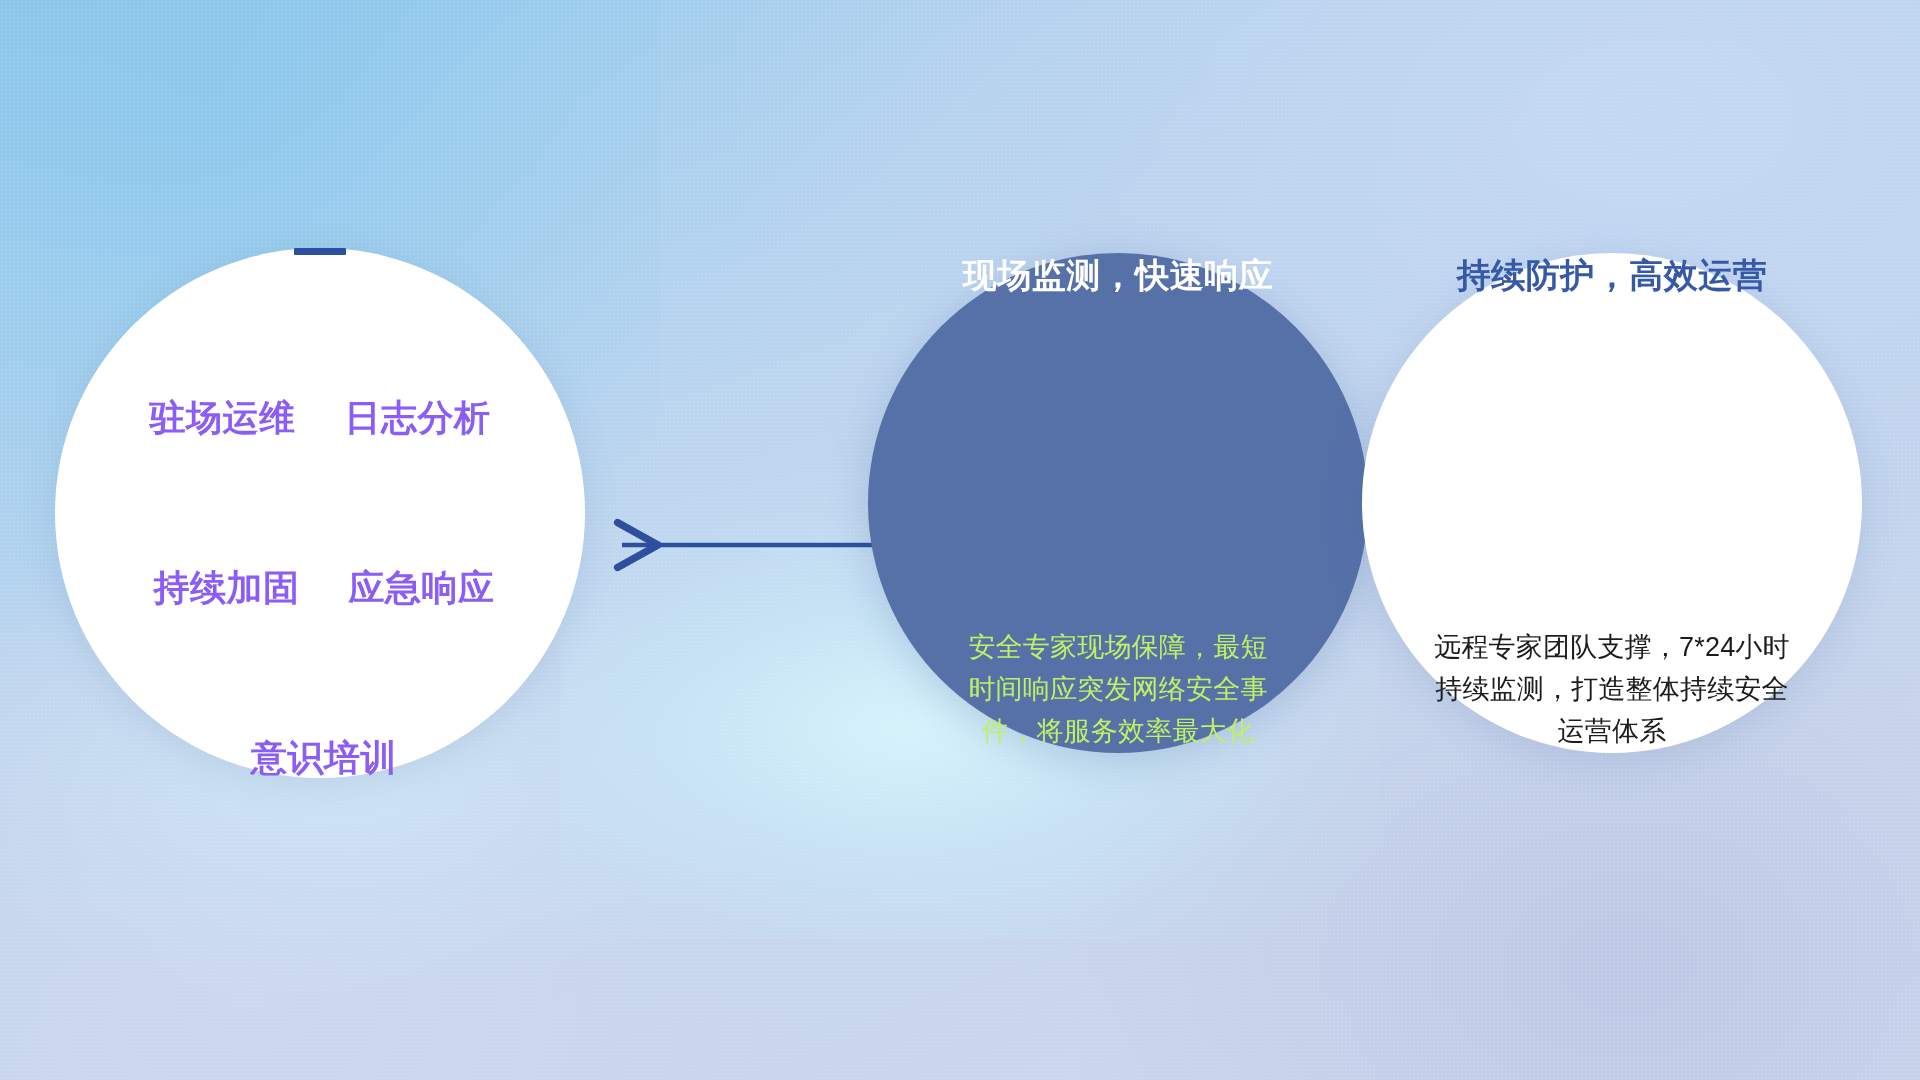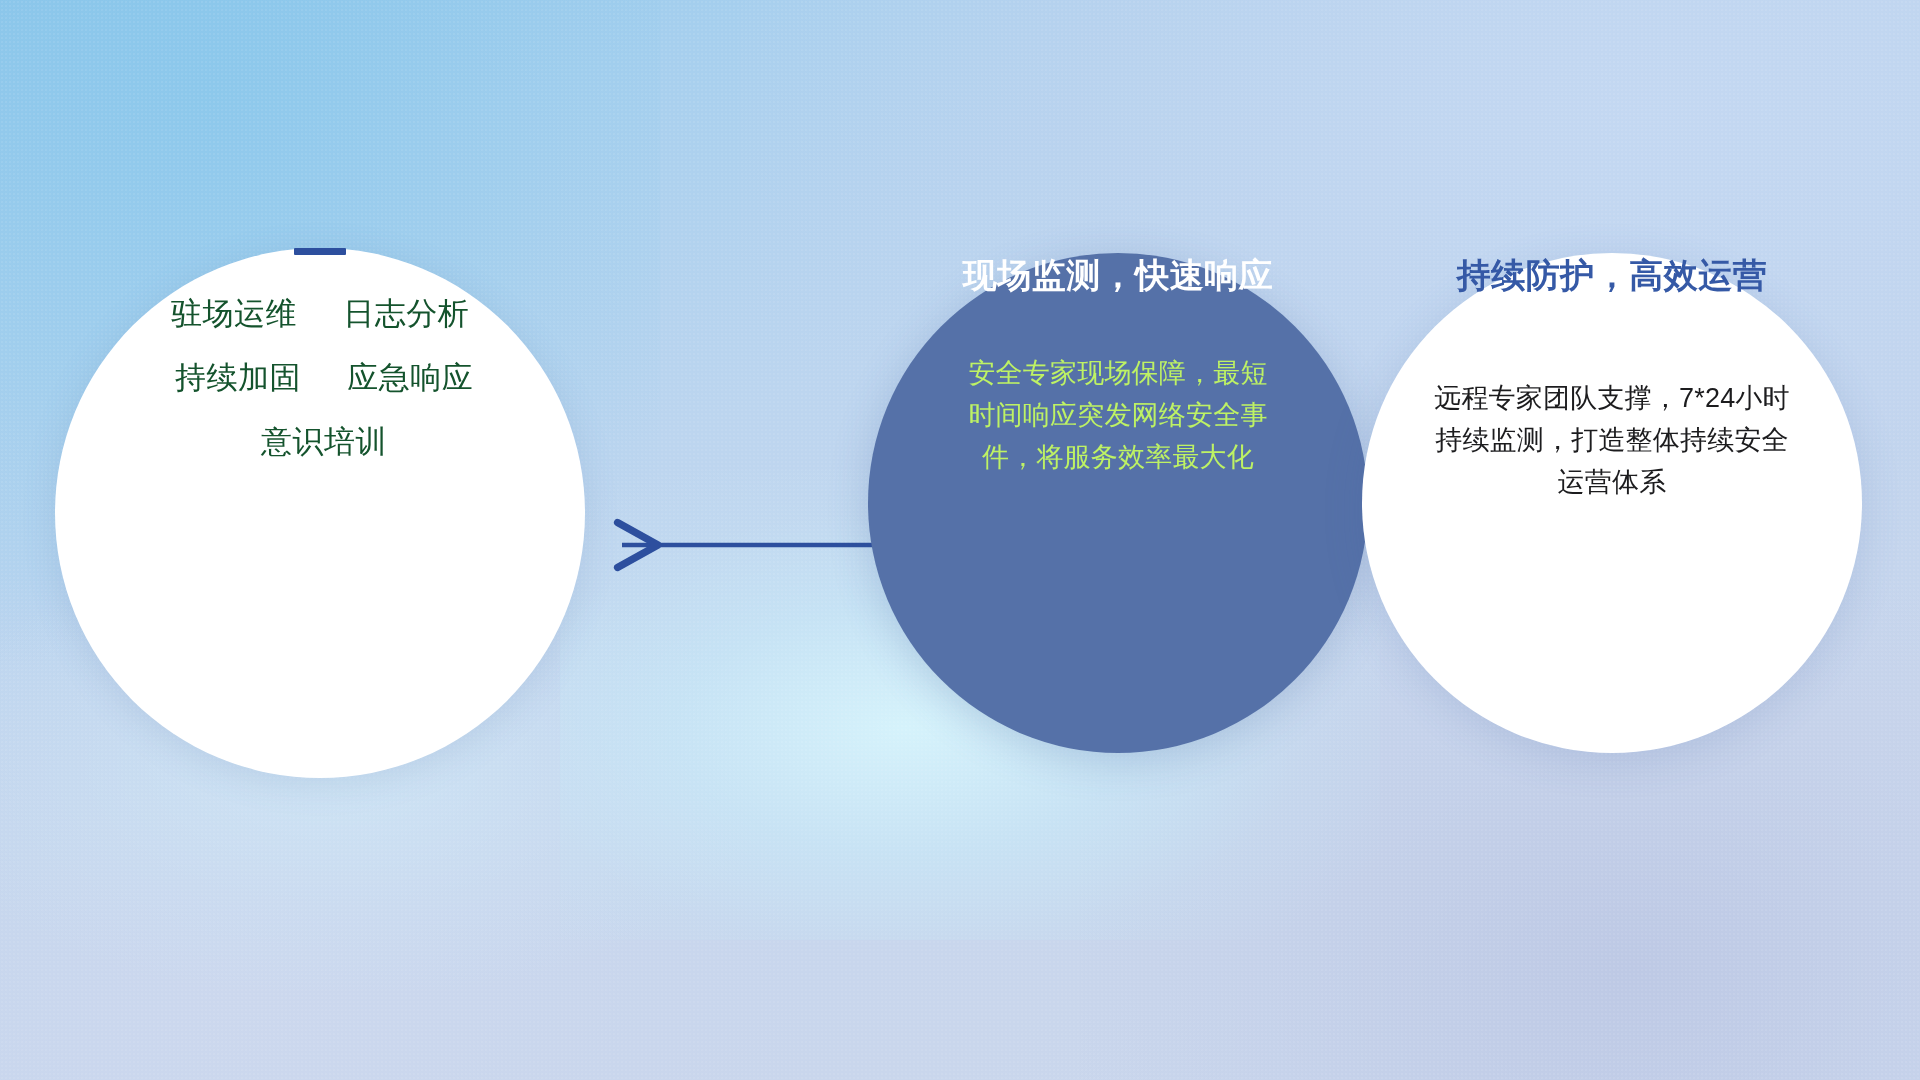--- a/index.html
+++ b/index.html
@@ -45,33 +45,33 @@
     background-image:radial-gradient(rgba(255,255,255,.14) 1px,transparent 1px);
     background-size:4px 4px;
     opacity:.55;
   }
 
   
   .arrow-svg { position:absolute; left:560px; top:500px; }
 
   
   .circle { position:absolute; border-radius:50%; display:flex; flex-direction:column;
-            align-items:center; justify-content:flex-start; text-align:center; }
+            align-items:center; justify-content:space-between; text-align:center; }
 
   #circle-left {
     left:55px; top:248px; width:530px; height:530px;
     background:#ffffff;
     box-shadow:0 6px 34px rgba(90,120,170,.16);
   }
   #circle-left .dash {
     width:52px; height:7px; background:#2d4f9e; border-radius:1px;
     margin-bottom:42px;
   }
   #circle-left .kw {
-    font-size:31px; font-weight:normal; color:#14532d; letter-spacing:.5px;
+    font-size:36px; font-weight:bold; color:#8b5cf6; letter-spacing:.5px;
     line-height:1.1; white-space:nowrap;
   }
   #circle-left .kw + .kw { margin-top:30px;margin-left:8px; }
   #circle-left .gap { display:inline-block; width:28px; }
 
   #circle-mid {
     left:868px; top:253px; width:500px; height:500px;
     background:#5571a8;
     box-shadow:0 8px 40px rgba(60,90,150,.22);
   }

